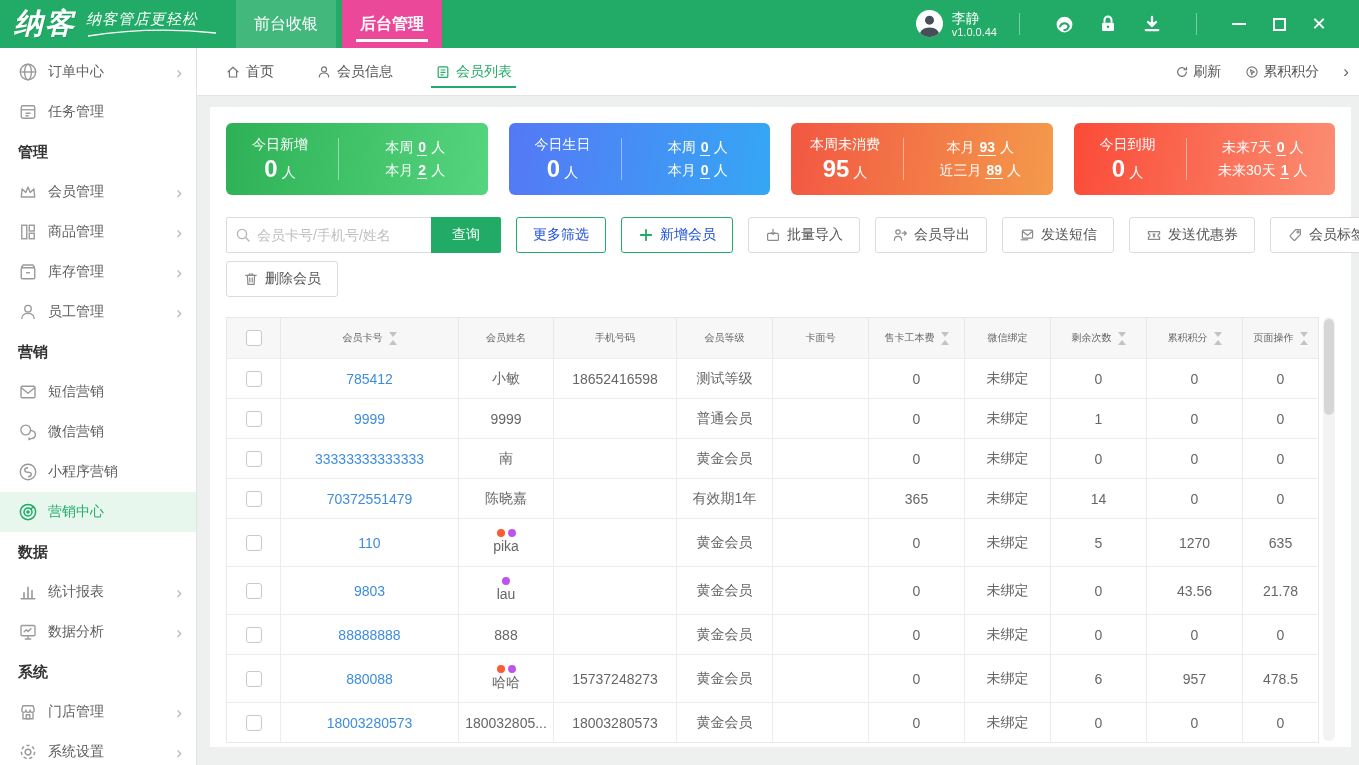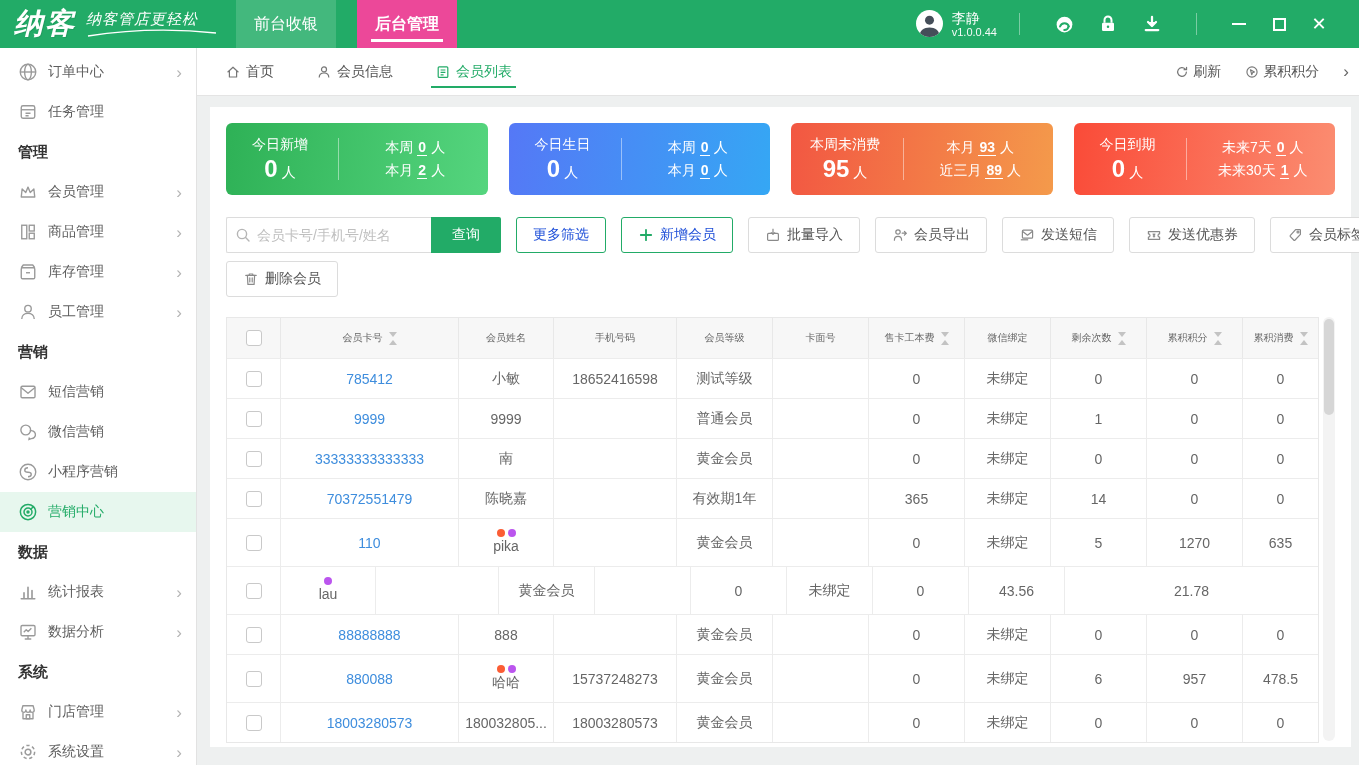--- a/index.html
+++ b/index.html
@@ -5,21 +5,21 @@
   * { margin:0; padding:0; box-sizing:border-box; }
   html,body { width:1359px; height:765px; overflow:hidden; }
   body { font-family:"Liberation Sans","DejaVu Sans",sans-serif; font-size:14px; color:#595959; background:#eef0f0; }
   #app { position:relative; width:1359px; height:765px; overflow:hidden; background:#eef0f0; }
 
   
   .titlebar { position:absolute; top:0; left:0; right:0; height:48px; background:#22ab67; display:flex; align-items:center; color:#fff; }
   .logo { font-size:29px; font-weight:bold; font-style:italic; letter-spacing:2px; padding:0 10px 0 14px; text-shadow:1px 1px 0 rgba(0,0,0,.08); }
   .slogan-wrap { display:flex; flex-direction:column; margin-right:18px; }
   .slogan { font-size:15px; font-style:italic; letter-spacing:1px; white-space:nowrap; }
-  .topnav { display:flex; height:48px;gap:15px; }
+  .topnav { display:flex; height:48px; }
   .topnav .nav-btn { width:100px; height:48px; display:flex; align-items:center; justify-content:center; font-size:16px; cursor:pointer; position:relative; background:#43b87d; margin-right:6px; }
   .topnav .nav-btn.active { background:#ec4899; font-weight:bold; }
   .topnav .nav-btn.active::after { content:""; position:absolute; left:14px; right:14px; bottom:6px; height:3px; background:#fff; }
   .titlebar-right { margin-left:auto; display:flex; align-items:center; padding-right:20px; }
   .userbox { display:flex; align-items:center; gap:9px; cursor:pointer; }
   .avatar { width:27px; height:27px; border-radius:50%; background:#fff; overflow:hidden; display:flex; align-items:flex-end; justify-content:center; }
   .user-meta { display:flex; flex-direction:column; line-height:1.15; }
   .user-name { font-size:14px; }
   .user-version { font-size:11px; opacity:.95; }
   .tb-div { width:1px; height:22px; background:rgba(255,255,255,.4); margin:0 22px; }
@@ -551,21 +551,21 @@
                 </span>
               </div>
               <div class="hcell" style="width: 96px;">
                 <span>累积积分</span>
                 <span class="sort">
                   <i class="car car-down"></i>
                   <i class="car car-up"></i>
                 </span>
               </div>
               <div class="hcell" style="width: 75px; flex: 1 1 0%;">
-                <span>累积消费</span>
+                <span>页面操作</span>
                 <span class="sort">
                   <i class="car car-down"></i>
                   <i class="car car-up"></i>
                 </span>
               </div>
             </div>
           <div class="grid-body">
               <div class="grid-row" style="height: 40px;">
                 <div class="cell" style="width: 54px;">
                   <span class="cb"></span>
@@ -646,20 +646,21 @@
                 <div class="cell" style="width: 96px;">0</div>
                 <div class="cell" style="width: 86px;">未绑定</div>
                 <div class="cell" style="width: 96px;">5</div>
                 <div class="cell" style="width: 96px;">1270</div>
                 <div class="cell" style="width: 75px; flex: 1 1 0%;">635</div>
               </div>
               <div class="grid-row" style="height: 48px;">
                 <div class="cell" style="width: 54px;">
                   <span class="cb"></span>
                 </div>
+                <div class="cell link" style="width: 178px;">9803</div>
                 <div class="cell" style="width: 95px;">
                   <span class="name-stack">
                     <span class="dots">
                       <span class="dot" style="background: rgb(187, 85, 238);"></span>
                     </span>
                     <span>lau</span>
                   </span>
                 </div>
                 <div class="cell" style="width: 123px;"></div>
                 <div class="cell" style="width: 96px;">黄金会员</div>

